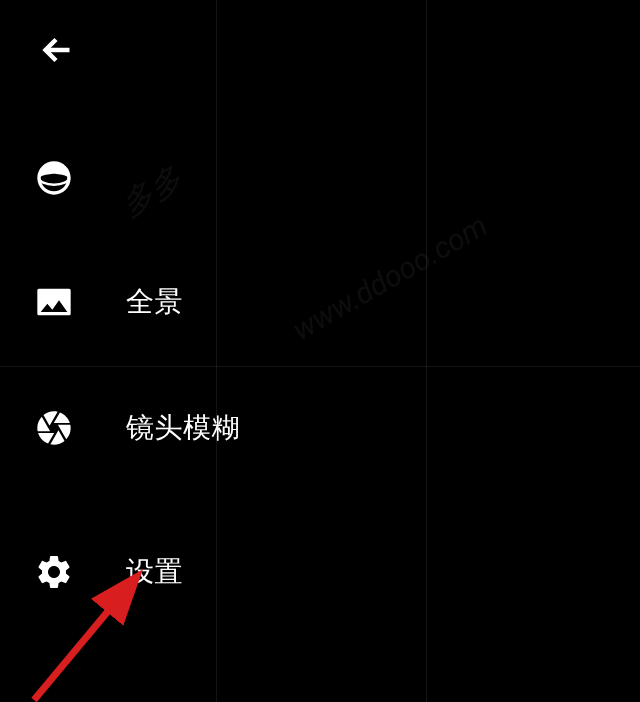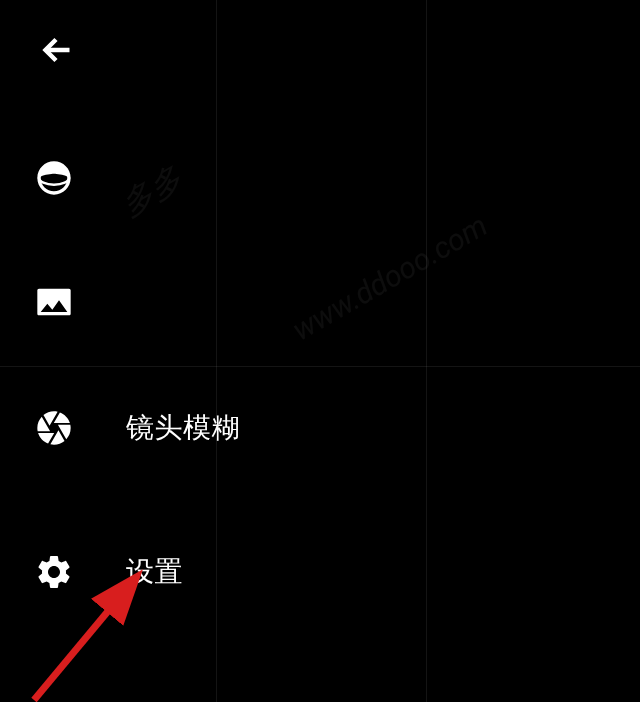--- a/index.html
+++ b/index.html
@@ -111,20 +111,21 @@
     </svg>
   </div>
 </div>
 
 <div class="menu-item" style="top:272px;">
   <div class="menu-icon">
     <svg viewBox="0 0 24 24">
       <path d="M21 4H3c-.55 0-1 .45-1 1v14c0 .55.45 1 1 1h18c.55 0 1-.45 1-1V5c0-.55-.45-1-1-1zM4 18l4-5 3 3.72L15 11l5 7H4z"></path>
     </svg>
   </div>
+  <span class="menu-label">全景</span>
 </div>
 
 <div class="menu-item" style="top:398px;">
   <div class="menu-icon">
     <svg viewBox="0 0 24 24">
       <path d="M9.4 10.5l4.77-8.26C13.47 2.09 12.75 2 12 2c-2.4 0-4.6.85-6.32 2.25l3.66 6.35.06-.1zM21.54 9c-.92-2.92-3.15-5.26-6-6.34L11.88 9h9.66zm.26 1h-7.49l.29.5 4.76 8.25C21 16.97 22 14.61 22 12c0-.69-.07-1.35-.2-2zM8.54 12l-3.9-6.75C3.01 7.03 2 9.39 2 12c0 .69.07 1.35.2 2h7.49l-1.15-2zm-6.08 3c.92 2.92 3.15 5.26 6 6.34L12.12 15H2.46zm11.27 0l-3.9 6.76c.7.15 1.42.24 2.17.24 2.4 0 4.6-.85 6.32-2.25l-3.66-6.35-.93 1.6z"></path>
     </svg>
   </div>
   <span class="menu-label">镜头模糊</span>
 </div>

